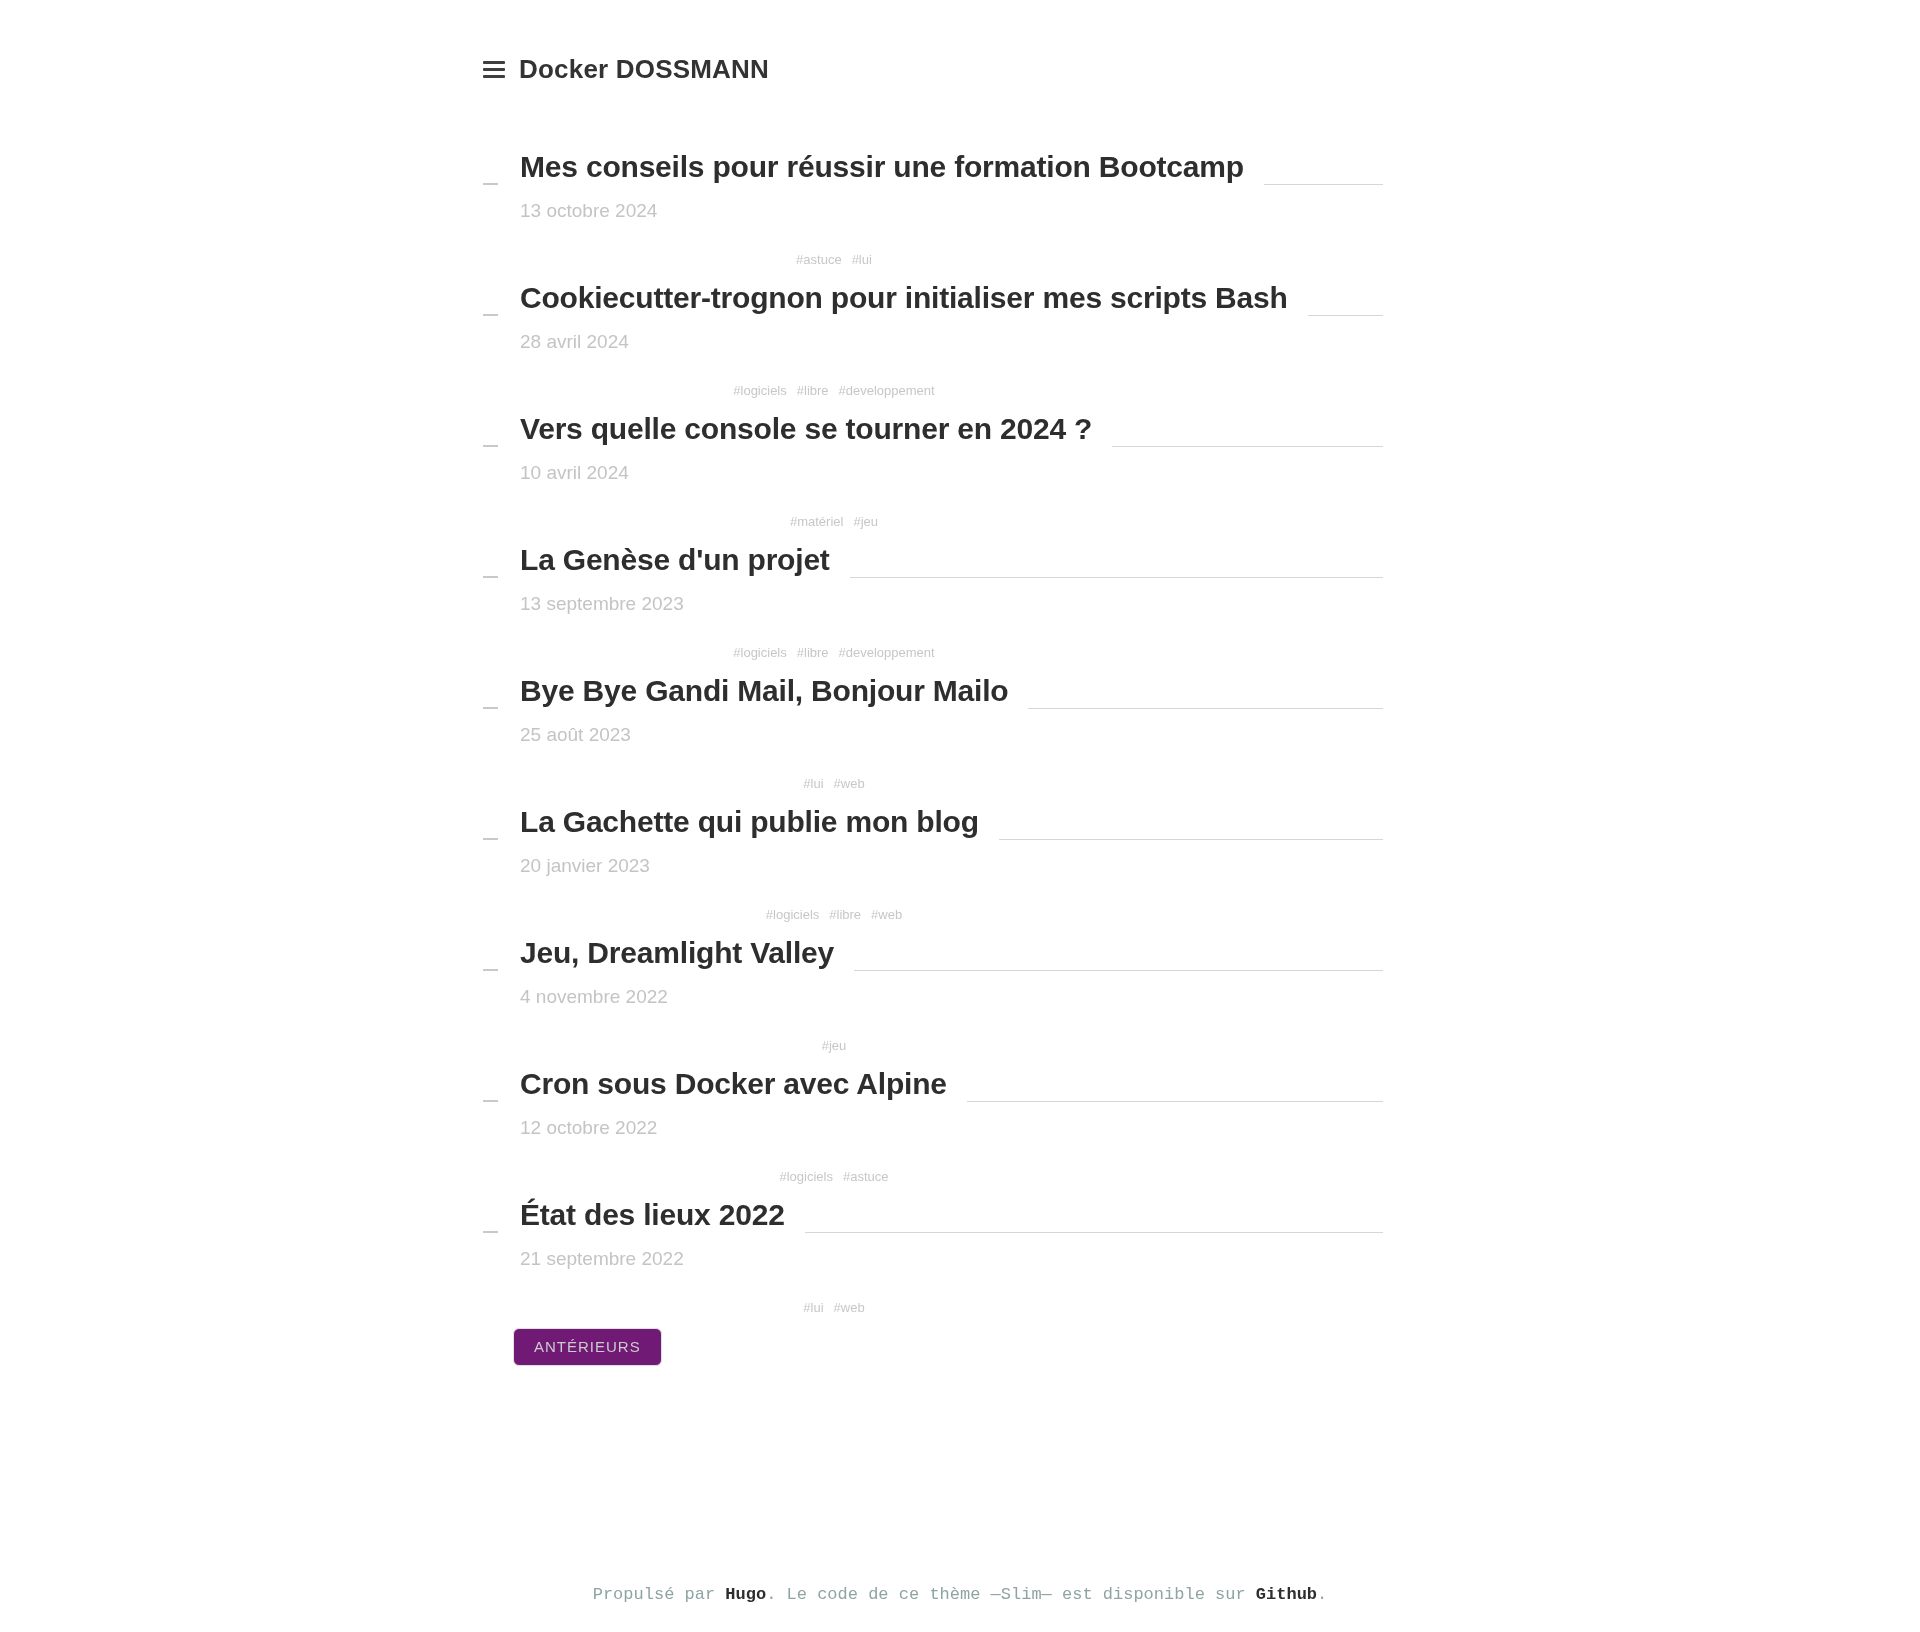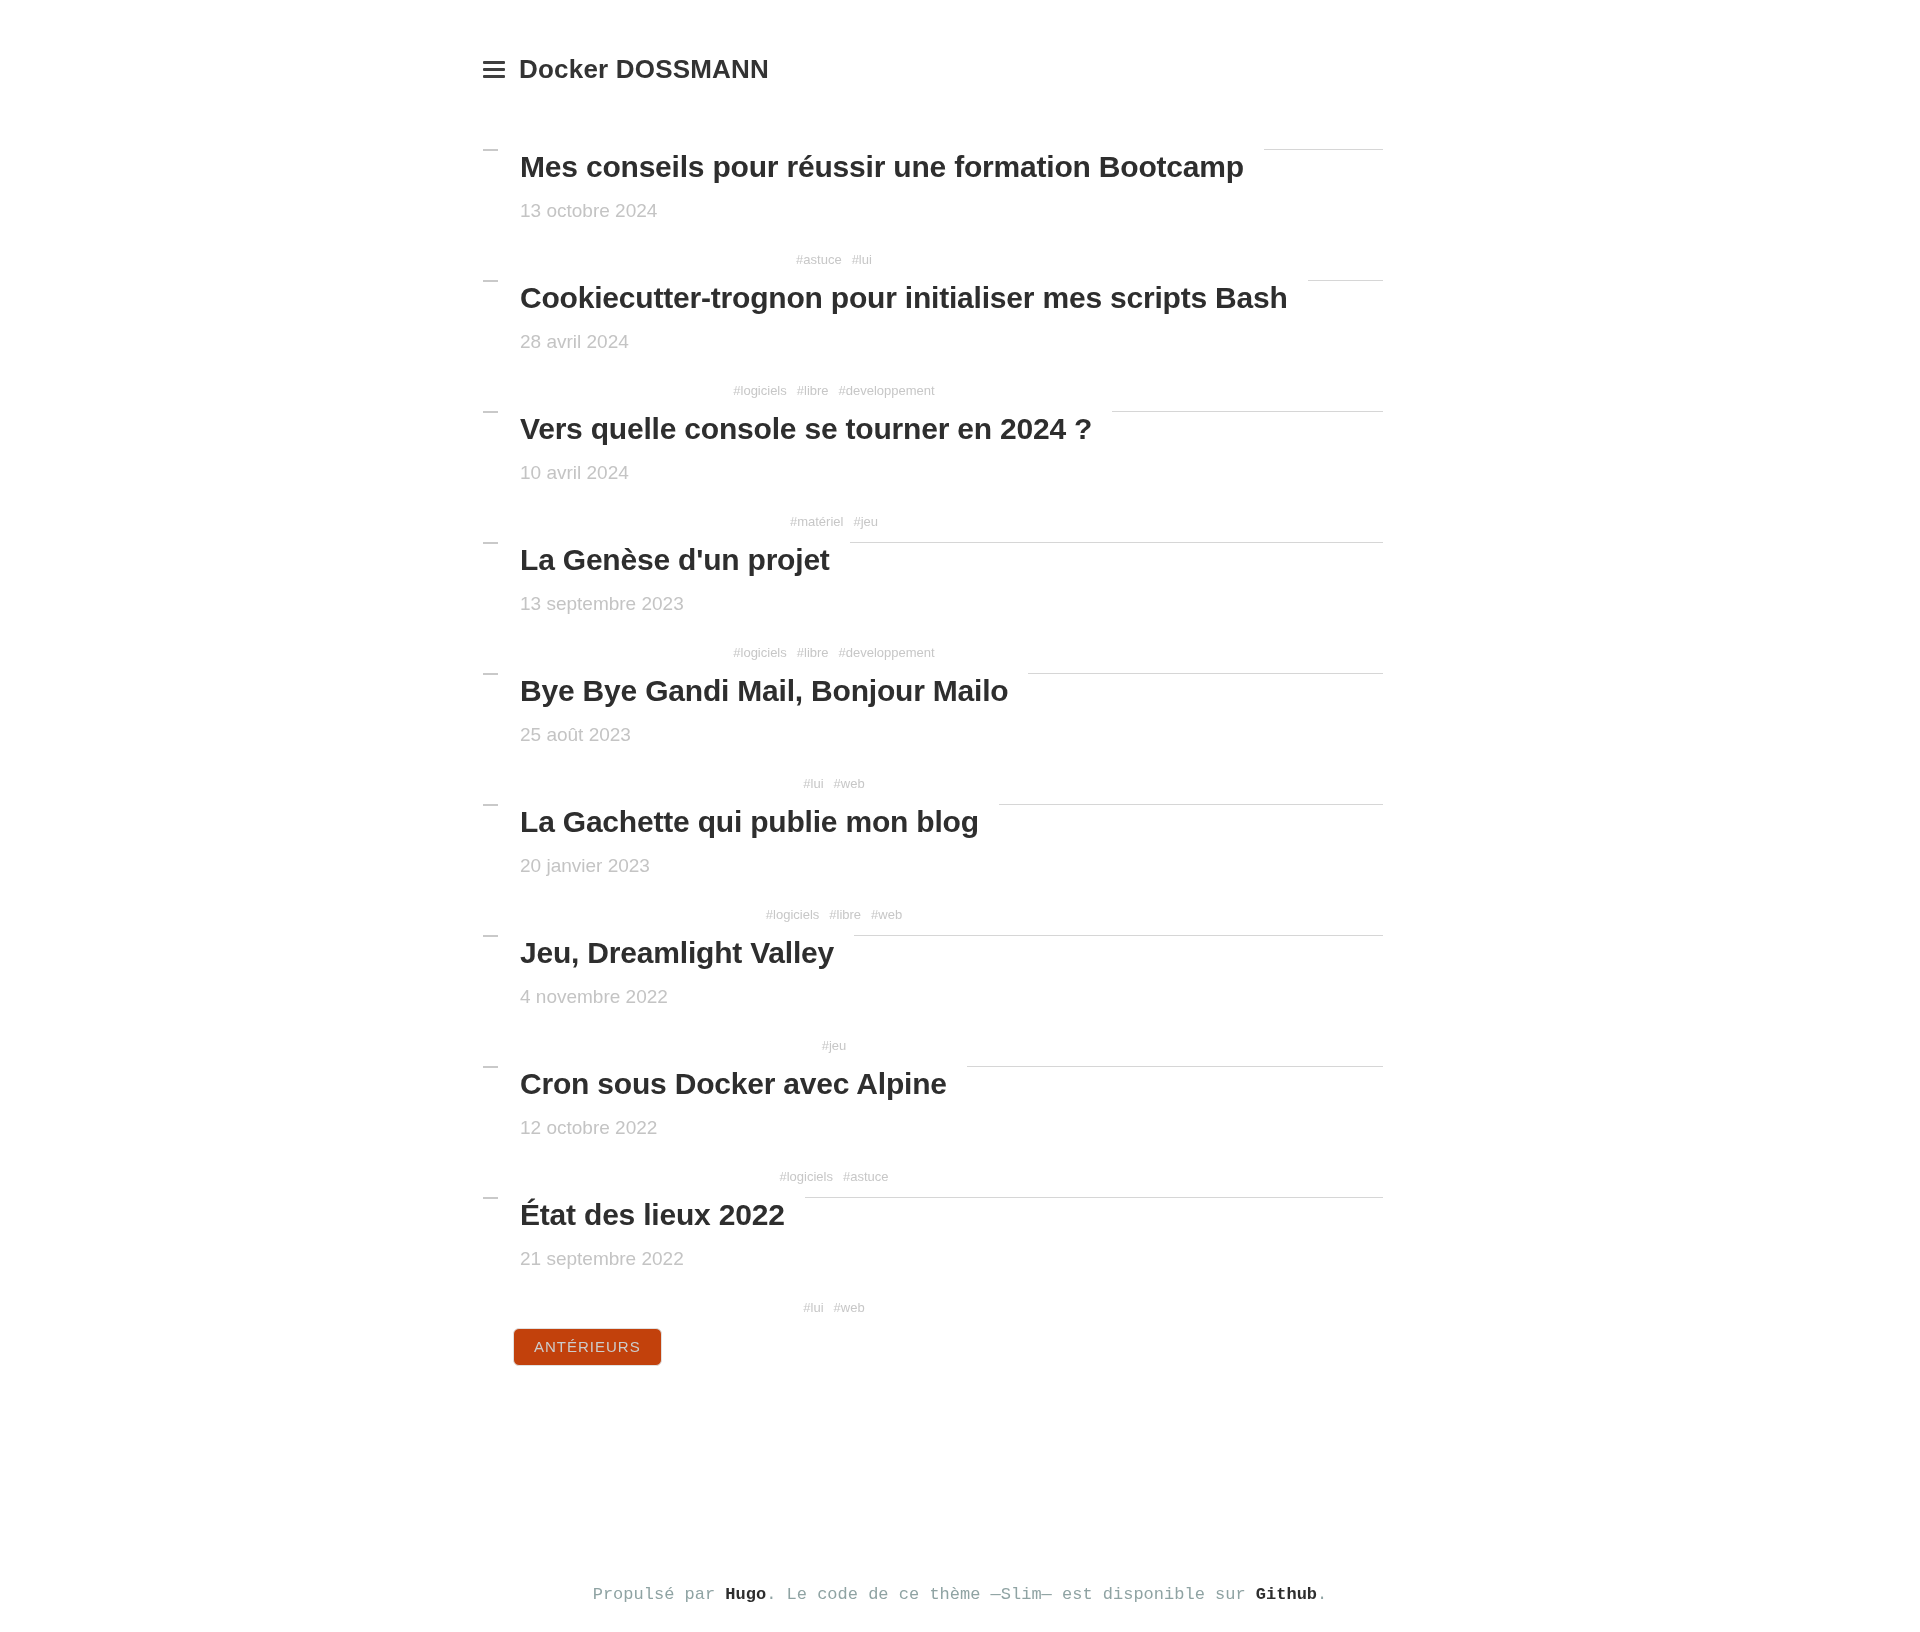--- a/index.html
+++ b/index.html
@@ -47,21 +47,21 @@
     color: #333333;
     text-decoration: none;
     cursor: pointer;
   }
 
   
   .posts { margin-top: 63px; }
   .post-item { margin-bottom: 57px; }
   .title-row {
     display: flex;
-    align-items: flex-start;
+    align-items: flex-end;
     height: 36px;
   }
   .title-dash {
     flex: none;
     width: 15px;
     height: 2px;
     background: #c9c9c9;
     margin-right: 22px;
   }
   .post-title {
@@ -109,21 +109,21 @@
     cursor: pointer;
   }
 
   
   .pagination { margin-top: 38px; padding-left: 30px; }
   .older-btn {
     display: inline-block;
     padding: 9px 20px 10px;
     border: 1px solid #e1e1e1;
     border-radius: 6px;
-    background: #c2410c;
+    background: #701a75;
     color: #cccccc;
     font-family: "Liberation Sans", sans-serif;
     font-size: 15px;
     letter-spacing: 1px;
     cursor: pointer;
   }
 
   
   .site-footer {
     position: absolute;

